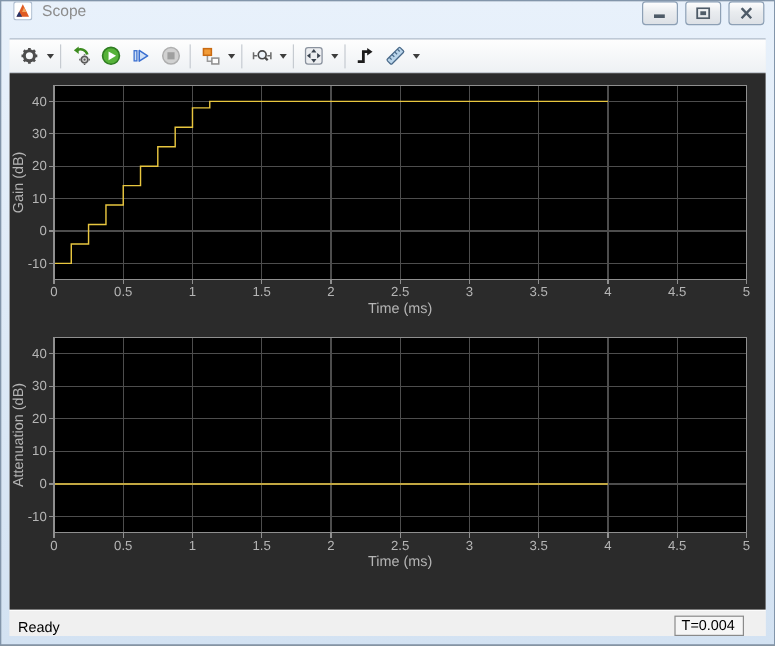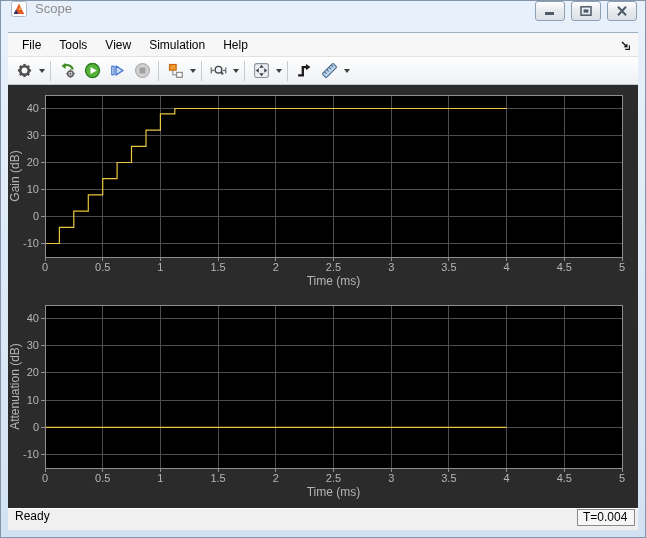--- a/index.html
+++ b/index.html
@@ -39,24 +39,24 @@
   .tb-group{display:flex;align-items:center;padding:0 3px;gap:3px;}
   .tb-sep{width:1px;height:20px;background:#c6cbd1;margin:0 2px;flex:0 0 auto;}
   .tbtn{height:22px;min-width:22px;display:flex;align-items:center;justify-content:center;border-radius:2px;}
   .tbtn.disabled{opacity:.85;}
   .dd{width:0;height:0;border-left:3.5px solid transparent;border-right:3.5px solid transparent;border-top:4px solid #3d3d3d;margin-left:1px;}
   .figure{flex:1 1 auto;background:#2b2b2b;position:relative;overflow:hidden;}
   .figure svg{position:absolute;left:0;top:0;}
   .figure text{font-family:"Liberation Sans", sans-serif;}
   .statusbar{
     height:22px;flex:0 0 auto;background:#f0f0f0;border-top:1px solid #ffffff;
-    display:flex;align-items:flex-start;font-size:12px;color:#000;padding:0 2px 0 7px;
+    display:flex;align-items:flex-end;font-size:12px;color:#000;padding:0 2px 0 7px;
   }
   .t-box{
-    margin-left:auto;margin-right:1px;border:1px solid #8a8a8a;background:#f6f6f6;
+    margin-left:auto;margin-right:16px;border:1px solid #8a8a8a;background:#f6f6f6;
     height:17px;line-height:15px;min-width:58px;padding:0 5px;font-size:12px;
   }
 </style>
 </head>
 <body>
 
 <div class="window">
 
   <div class="titlebar">
     <span class="title-icon">
@@ -82,35 +82,20 @@
       </span>
       <span class="win-btn">
         <svg width="12" height="10" viewBox="0 0 12 10">
             <path d="M2 0.8 L10 9.2 M10 0.8 L2 9.2" stroke="#4e5b68" stroke-width="2"></path>
           </svg>
       </span>
     </span>
   </div>
 
   <div class="inner">
-    <div class="menubar" id="menubar">
-
-      <span class="menu-item">File</span>
-        <span class="menu-item">Tools</span>
-        <span class="menu-item">View</span>
-        <span class="menu-item">Simulation</span>
-        <span class="menu-item">Help</span>
-        <span class="dock-btn">
-        <svg width="12" height="12" viewBox="0 0 12 12">
-          <path d="M3 3 L7.6 7.6" stroke="#1a1a1a" stroke-width="1.4"></path>
-          <polygon points="8.6,8.6 4.6,8.3 8.3,4.6" fill="#1a1a1a"></polygon>
-          <path d="M10.4 6.2 V10.4 H6.2" fill="none" stroke="#1a1a1a" stroke-width="1.1"></path>
-        </svg>
-      </span>
-    </div>
 
     <div class="toolbar" id="toolbar">
         <span class="tb-group">
           <span class="tbtn">
             <span style="display: flex;">
               <svg width="17" height="17" viewBox="0 0 16 16">
                 <circle cx="8" cy="8" r="4" fill="none" stroke="#4d4d4d" stroke-width="2.4"></circle>
                 <g stroke="#4d4d4d" stroke-width="2.1">
                   <line x1="12.4" y1="8" x2="14.2" y2="8"></line>
                   <line x1="11.11" y1="11.11" x2="12.38" y2="12.38"></line>

